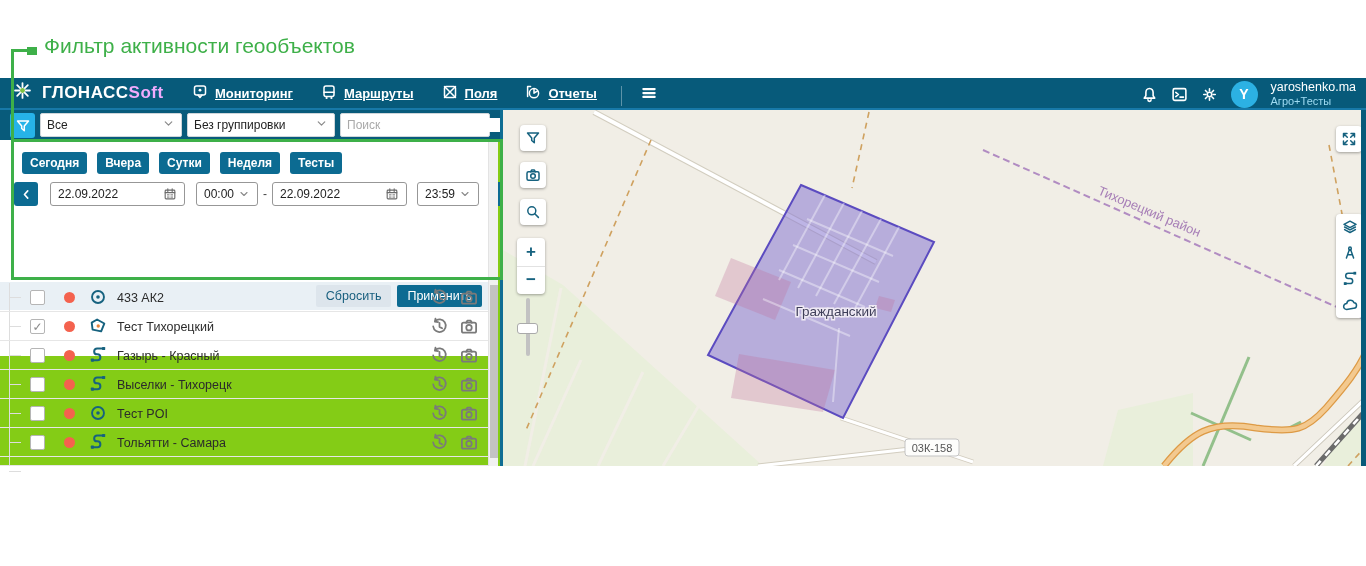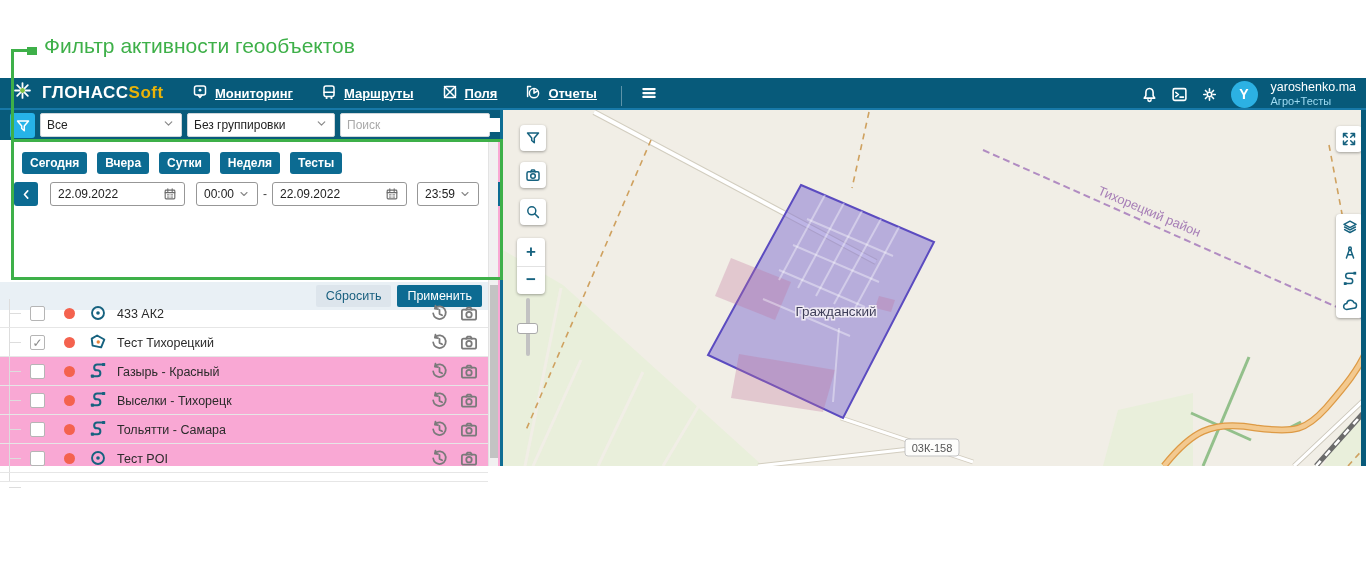--- a/index.html
+++ b/index.html
@@ -11,38 +11,38 @@
   .anno-label { position:absolute; left:44px; top:34px; font-size:21px; color:#3eb049; }
   .anno-bullet { position:absolute; left:27px; top:47px; width:10px; height:8px; background:#3eb049; }
   .anno-hline { position:absolute; left:11px; top:49px; width:17px; height:3px; background:#3eb049; }
   .anno-vline { position:absolute; left:11px; top:49px; width:3px; height:93px; background:#3eb049; z-index:60; }
   .anno-box { position:absolute; left:11px; top:139px; width:492px; height:141px; border:3px solid #3eb049; z-index:60; pointer-events:none; }
 
   
   .navbar { position:absolute; left:0; top:78px; width:1366px; height:32px; background:#075a7a; border-bottom:2px solid #1779a8; display:flex; align-items:center; color:#fff; z-index:10; }
   .logo { display:flex; align-items:center; gap:6px; padding-left:14px; width:178px; }
   .logo-text { font-size:17px; font-weight:bold; letter-spacing:.5px; white-space:nowrap; }
-  .logo-text .soft { color:#eab308; }
+  .logo-text .soft { color:#f0abfc; }
   .tabs { display:flex; align-items:stretch; height:30px;text-decoration:underline; }
   .tab { display:flex; align-items:center; gap:7px; padding:0 14px; font-size:13px; font-weight:bold; cursor:pointer; }
   .tab.active { background:#1e87b4; }
   .tab svg { width:16px; height:16px; }
   .nav-divider { width:1px; height:20px; background:rgba(255,255,255,.35); margin:5px 10px 0 10px; }
   .menu-btn { padding:0 8px; display:flex; align-items:center; }
   .menu-btn svg { width:18px; height:18px; }
   .nav-right { position:absolute; right:10px; top:0; height:32px; display:flex; align-items:center; gap:13px; }
   .nav-ico { width:17px; height:17px; display:flex; }
   .nav-ico svg { width:17px; height:17px; }
   .avatar { width:27px; height:27px; border-radius:50%; background:#2cb1e3; color:#fff; font-weight:bold; font-size:14px; display:flex; align-items:center; justify-content:center; }
   .user-txt { line-height:1.15; }
   .user-name { font-size:12.5px; font-weight:normal; }
   .user-org { font-size:11px; color:#9fdbf2; }
 
   
-  .left-panel { position:absolute; left:0; top:110px; width:500px; height:356px; background:#f9a8d4; }
+  .left-panel { position:absolute; left:0; top:110px; width:500px; height:356px; background:#84cc16; }
   .panel-header { position:absolute; left:0; top:0; width:500px; height:30px; background:#085b7b; display:flex; align-items:center; }
   .funnel-btn { position:absolute; left:10px; top:3px; width:25px; height:25px; background:#26b3e8; border-radius:3px; display:flex; align-items:center; justify-content:center; color:#fff; }
   .funnel-btn svg { width:16px; height:16px; }
   .select-box { position:absolute; top:3px; height:24px; background:#fff; border:1px solid #cfd6da; border-radius:2px; font-size:12px; color:#222; display:flex; align-items:center; padding:0 6px; }
   .select-box .grow { flex:1; }
   .select-box svg { width:13px; height:13px; color:#8a8a8a; }
   .search-box { position:absolute; top:3px; height:24px; background:#fff; border:1px solid #cfd6da; border-radius:2px; display:flex; align-items:center; padding:0 6px; }
   .search-box input { border:none; outline:none; flex:1; font-size:12px; font-family:inherit; color:#333; }
   .search-box input::placeholder { color:#a9a9a9; }
   .search-box svg { width:14px; height:14px; color:#9a9a9a; }
@@ -59,21 +59,21 @@
   .time-field { height:24px; border:1px solid #979797; border-radius:3px; background:#fff; display:flex; align-items:center; padding:0 7px; font-size:12px; color:#222; }
   .time-field svg { width:12px; height:12px; color:#8a8a8a; }
   .dash { color:#444; font-size:12px; margin:0 5px; }
   .presence-row { position:absolute; left:22px; top:78px; display:flex; align-items:center; font-size:13px; color:#333; }
   .small-input { width:45px; height:23px; border:1px solid #979797; border-radius:3px; text-align:center; font-size:12px; font-family:inherit; color:#222; margin:0 8px 0 12px; }
   .cbx { width:15px; height:15px; border:2px solid #5d5d5d; border-radius:2px; background:#fff; margin:0 8px 0 28px; display:flex; align-items:center; justify-content:center; font-size:12px; color:#8a8a8a; }
   .panel-footer { position:absolute; left:0; top:142px; width:488px; height:28px; background:#e9f0f5; display:flex; align-items:center; justify-content:flex-end; gap:6px; padding-right:6px; }
   .btn-reset { background:#dde5ec; color:#175e7e; font-size:12.5px; padding:4px 10px; border-radius:2px; cursor:pointer; }
   .btn-apply { background:#0c6b92; color:#fff; font-size:12.5px; padding:4px 10px; border-radius:2px; cursor:pointer; }
 
-  .geo-list { position:absolute; left:0; top:173px; width:488px; height:183px;margin-top:16px; }
+  .geo-list { position:absolute; left:0; top:173px; width:488px; height:183px; }
   .geo-row { position:relative; height:29px; border-bottom:1px solid #e6e6e6; }
   .geo-row::before { content:""; position:absolute; left:9px; top:0; bottom:0; width:1px; background:#ddd; }
   .geo-row::after { content:""; position:absolute; left:9px; top:14px; width:12px; height:1px; background:#ddd; }
   .row-cbx { position:absolute; left:30px; top:7px; width:15px; height:15px; border:1px solid #b5b5b5; border-radius:2px; background:#fff; display:flex; align-items:center; justify-content:center; font-size:12px; color:#8a8a8a; }
   .geo-dot { position:absolute; left:64px; top:9px; width:11px; height:11px; border-radius:50%; background:#f4624e; }
   .type-ico { position:absolute; left:89px; top:5px; width:18px; height:18px; color:#16627f; }
   .type-ico svg { width:18px; height:18px; }
   .geo-name { position:absolute; left:117px; top:8px; font-size:12.5px; color:#2b2b2b; white-space:nowrap; }
   .row-history { position:absolute; left:430px; top:5px; width:19px; height:19px; color:#7a7a7a; cursor:pointer; }
   .row-camera { position:absolute; left:459px; top:5px; width:20px; height:19px; color:#7a7a7a; cursor:pointer; }
@@ -354,45 +354,45 @@
             </svg></span>
       <span class="row-camera"><svg viewBox="0 0 16 16" fill="none" stroke="currentColor" stroke-width="1.5" stroke-linecap="round" stroke-linejoin="round">
               <rect x="2" y="4.8" width="12" height="8.4" rx="1.5"></rect>
               <circle cx="8" cy="9" r="2.3"></circle>
               <path d="M5.6 4.8l1-1.7h2.8l1 1.7"></path>
             </svg></span>
     </div>
         <div class="geo-row">
       <span class="row-cbx"></span>
       <span class="geo-dot"></span>
+      <span class="type-ico"><svg viewBox="0 0 16 16" fill="none" stroke="currentColor" stroke-width="1.7" stroke-linecap="round" stroke-linejoin="round">
+              <circle cx="8" cy="8" r="5.3"></circle>
+              <circle cx="8" cy="8" r="1.6" fill="currentColor" stroke="none"></circle>
+            </svg></span>
+      <span class="geo-name">Тест POI</span>
+      <span class="row-history"><svg viewBox="0 0 16 16" fill="none" stroke="currentColor" stroke-width="1.5" stroke-linecap="round" stroke-linejoin="round">
+              <path d="M4.2 3.6A5.3 5.3 0 1 1 2.7 8"></path>
+              <path d="M4.6 1.3L4.2 3.9l2.6.4"></path>
+              <path d="M8 5v3.3l2.2 1.2"></path>
+            </svg></span>
+      <span class="row-camera"><svg viewBox="0 0 16 16" fill="none" stroke="currentColor" stroke-width="1.5" stroke-linecap="round" stroke-linejoin="round">
+              <rect x="2" y="4.8" width="12" height="8.4" rx="1.5"></rect>
+              <circle cx="8" cy="9" r="2.3"></circle>
+              <path d="M5.6 4.8l1-1.7h2.8l1 1.7"></path>
+            </svg></span>
+    </div>
+        <div class="geo-row">
+      <span class="row-cbx"></span>
+      <span class="geo-dot"></span>
       <span class="type-ico"><svg viewBox="0 0 16 16" fill="none" stroke="currentColor" stroke-width="1.8" stroke-linecap="round" stroke-linejoin="round">
               <path d="M3.2 12.6h4.3a2.6 2.6 0 0 0 0-5.2h-.3a2.6 2.6 0 0 1 0-5.2H12"></path>
               <rect x="1.6" y="11.2" width="2.8" height="2.8" rx="0.6" fill="currentColor" stroke="none"></rect>
               <rect x="11.6" y="0.8" width="2.8" height="2.8" rx="0.6" fill="currentColor" stroke="none"></rect>
             </svg></span>
       <span class="geo-name">Тольятти - Самара</span>
-      <span class="row-history"><svg viewBox="0 0 16 16" fill="none" stroke="currentColor" stroke-width="1.5" stroke-linecap="round" stroke-linejoin="round">
-              <path d="M4.2 3.6A5.3 5.3 0 1 1 2.7 8"></path>
-              <path d="M4.6 1.3L4.2 3.9l2.6.4"></path>
-              <path d="M8 5v3.3l2.2 1.2"></path>
-            </svg></span>
-      <span class="row-camera"><svg viewBox="0 0 16 16" fill="none" stroke="currentColor" stroke-width="1.5" stroke-linecap="round" stroke-linejoin="round">
-              <rect x="2" y="4.8" width="12" height="8.4" rx="1.5"></rect>
-              <circle cx="8" cy="9" r="2.3"></circle>
-              <path d="M5.6 4.8l1-1.7h2.8l1 1.7"></path>
-            </svg></span>
-    </div>
-        <div class="geo-row">
-      <span class="row-cbx"></span>
-      <span class="geo-dot"></span>
-      <span class="type-ico"><svg viewBox="0 0 16 16" fill="none" stroke="currentColor" stroke-width="1.7" stroke-linecap="round" stroke-linejoin="round">
-              <circle cx="8" cy="8" r="5.3"></circle>
-              <circle cx="8" cy="8" r="1.6" fill="currentColor" stroke="none"></circle>
-            </svg></span>
-      <span class="geo-name">Тест POI</span>
       <span class="row-history"><svg viewBox="0 0 16 16" fill="none" stroke="currentColor" stroke-width="1.5" stroke-linecap="round" stroke-linejoin="round">
               <path d="M4.2 3.6A5.3 5.3 0 1 1 2.7 8"></path>
               <path d="M4.6 1.3L4.2 3.9l2.6.4"></path>
               <path d="M8 5v3.3l2.2 1.2"></path>
             </svg></span>
       <span class="row-camera"><svg viewBox="0 0 16 16" fill="none" stroke="currentColor" stroke-width="1.5" stroke-linecap="round" stroke-linejoin="round">
               <rect x="2" y="4.8" width="12" height="8.4" rx="1.5"></rect>
               <circle cx="8" cy="9" r="2.3"></circle>
               <path d="M5.6 4.8l1-1.7h2.8l1 1.7"></path>
             </svg></span>

